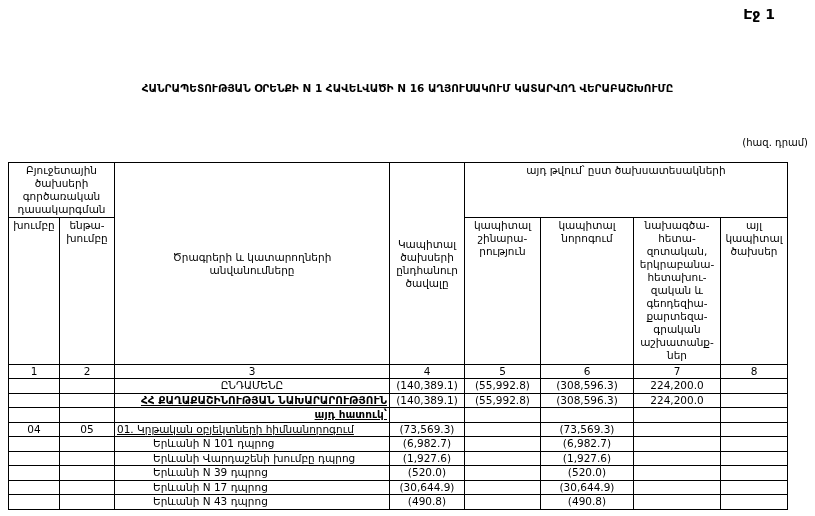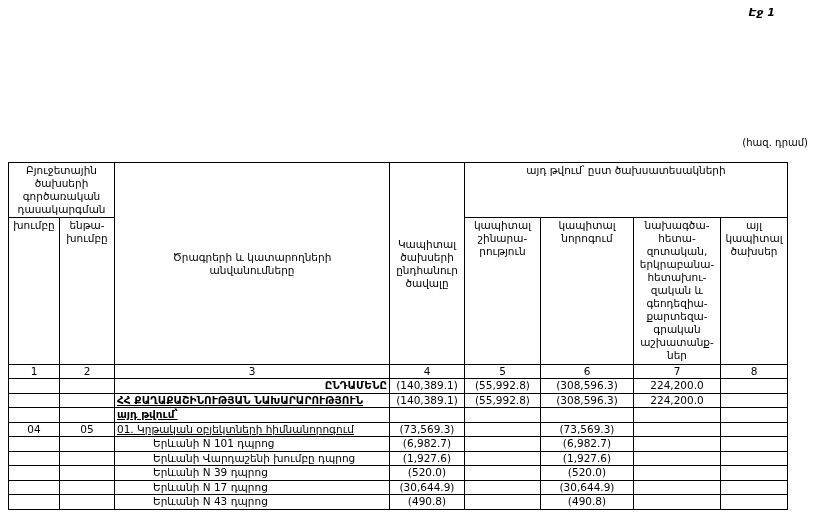--- a/index.html
+++ b/index.html
@@ -6,21 +6,21 @@
   html, body { background: #ffffff; }
   body {
     width: 815px; height: 516px;
     position: relative;
     font-family: "DejaVu Sans", sans-serif;
     color: #000000;
     overflow: hidden;
   }
   .page-label {
     position: absolute; top: 6px; right: 40px;
-    font-size: 11px; font-weight: bold; font-style: italic;
+    font-size: 14px; font-weight: bold;
   }
   .doc-title {
     position: absolute; top: 81px; left: 0; width: 100%;
     text-align: center; font-weight: bold;
     font-size: 10.5px; line-height: 15px;
   }
   .unit-note {
     position: absolute; top: 137px; right: 7px;
     font-size: 10px;
   }
@@ -39,31 +39,32 @@
     vertical-align: top;
     overflow: hidden;
   }
   thead th { white-space: pre-line; }
   tr.h1 { height: 52px; }
   tr.h2 { height: 147px; }
   th.v-mid { vertical-align: middle; }
   tbody tr { height: 14.5px; }
   tbody tr.num-row { height: 14px; }
   tbody td { white-space: nowrap; padding: 0 2px; }
-  td.bold-center { font-weight: bold; text-align: right; }
-  td.bold-underline-center { font-weight: bold; text-align: left; text-decoration: underline; }
+  td.bold-center { font-weight: normal; text-align: center; }
+  td.bold-underline-center { font-weight: bold; text-align: right; text-decoration: underline; }
   td.underline-center { text-align: left; text-decoration: underline; }
   td.left { text-align: left; padding-left: 38px; }
 </style>
 </head>
 <body>
 
 <div class="page-label">Էջ 1</div>
 
 <div class="doc-title">
+  <div>ՀԱՆՐԱՊԵՏՈՒԹՅԱՆ ՕՐԵՆՔԻ N 1 ՀԱՎԵԼՎԱԾԻ N 16 ԱՂՅՈՒՍԱԿՈՒՄ ԿԱՏԱՐՎՈՂ ՎԵՐԱԲԱՇԽՈՒՄԸ</div>
 </div>
 
 <div class="unit-note">(հազ. դրամ)</div>
 
 <table class="budget">
   <colgroup>
     <col style="width:51px">
       <col style="width:55px">
       <col style="width:275px">
       <col style="width:75px">
@@ -138,21 +139,21 @@
         <td class="bold-underline-center">ՀՀ ՔԱՂԱՔԱՇԻՆՈՒԹՅԱՆ ՆԱԽԱՐԱՐՈՒԹՅՈՒՆ</td>
         <td>(140,389.1)</td>
         <td>(55,992.8)</td>
         <td>(308,596.3)</td>
         <td>224,200.0</td>
         <td></td>
       </tr>
       <tr>
         <td></td>
         <td></td>
-        <td class="bold-underline-center">այդ թվում՝</td>
+        <td class="bold-underline-center">այդ հատուկ՝</td>
         <td></td>
         <td></td>
         <td></td>
         <td></td>
         <td></td>
       </tr>
       <tr>
         <td>04</td>
         <td>05</td>
         <td class="underline-center">01. Կրթական օբյեկտների հիմնանորոգում</td>

